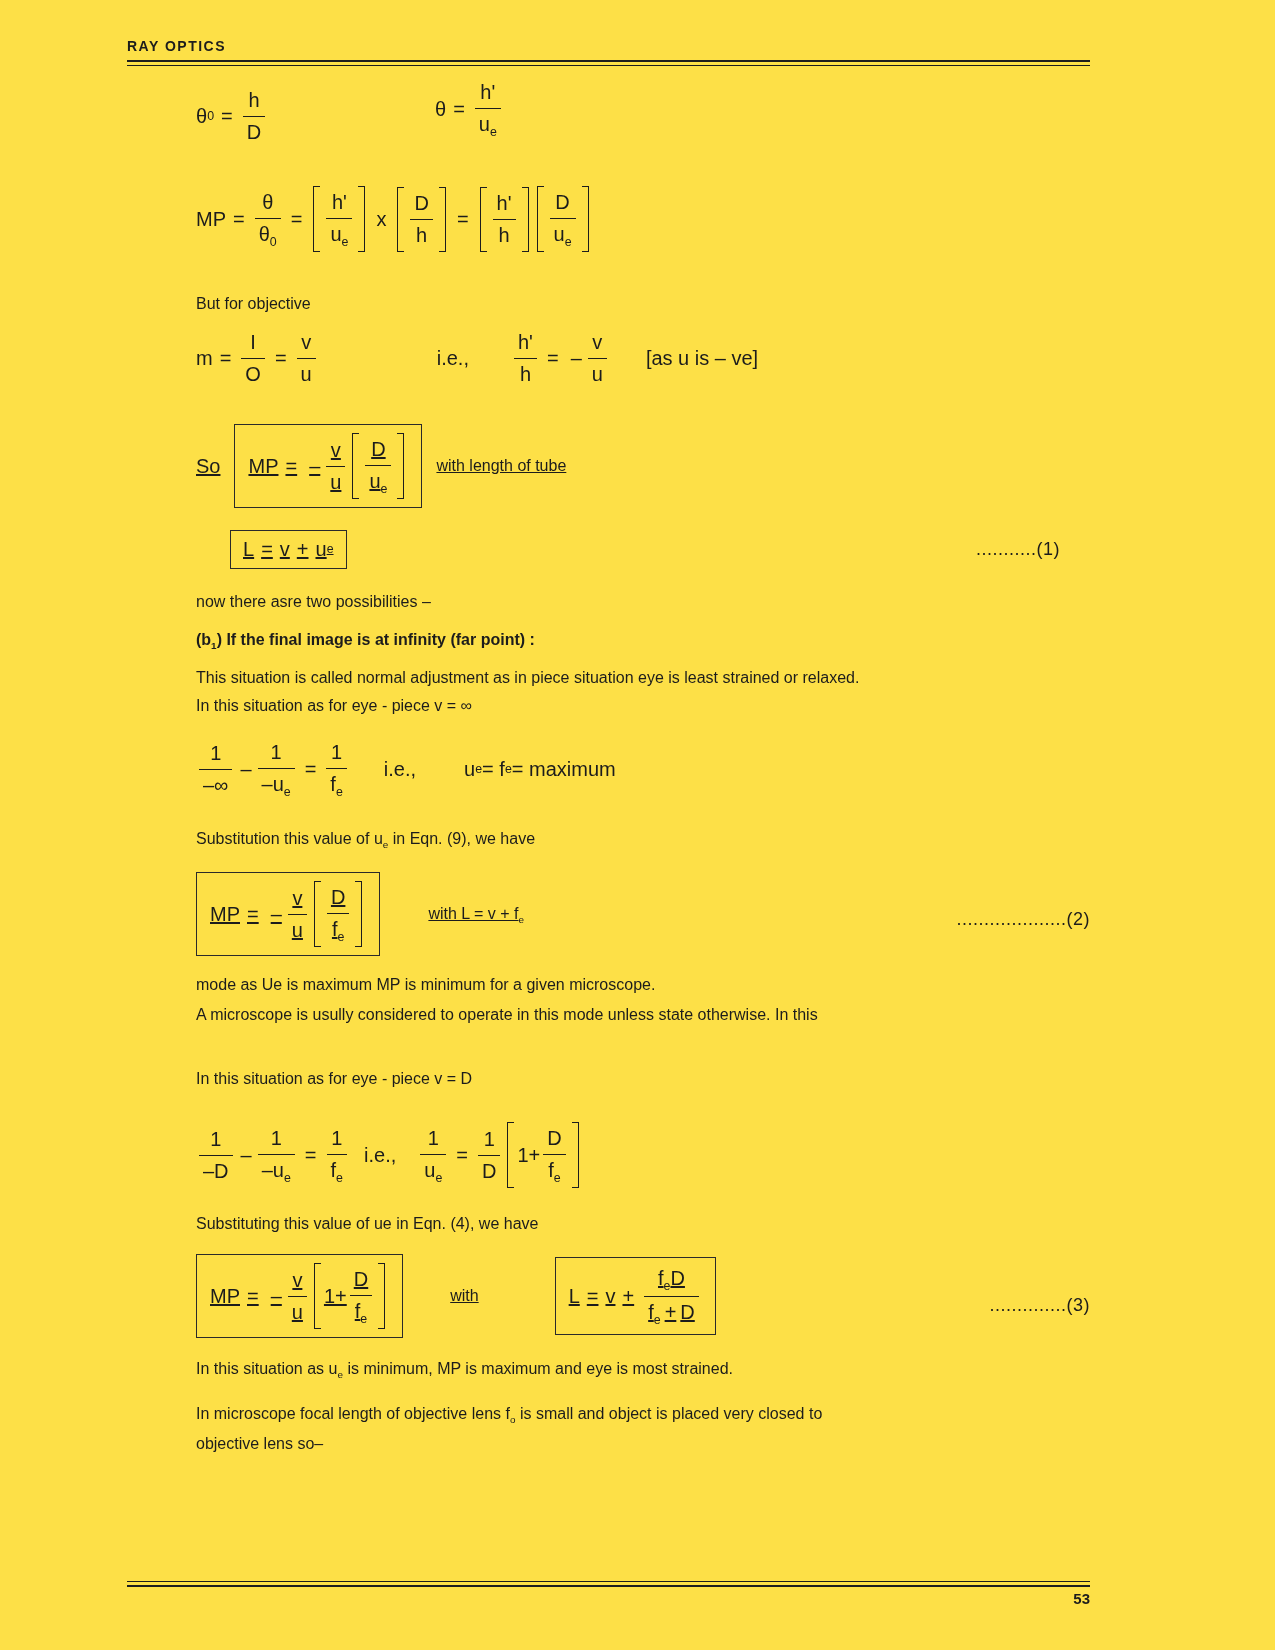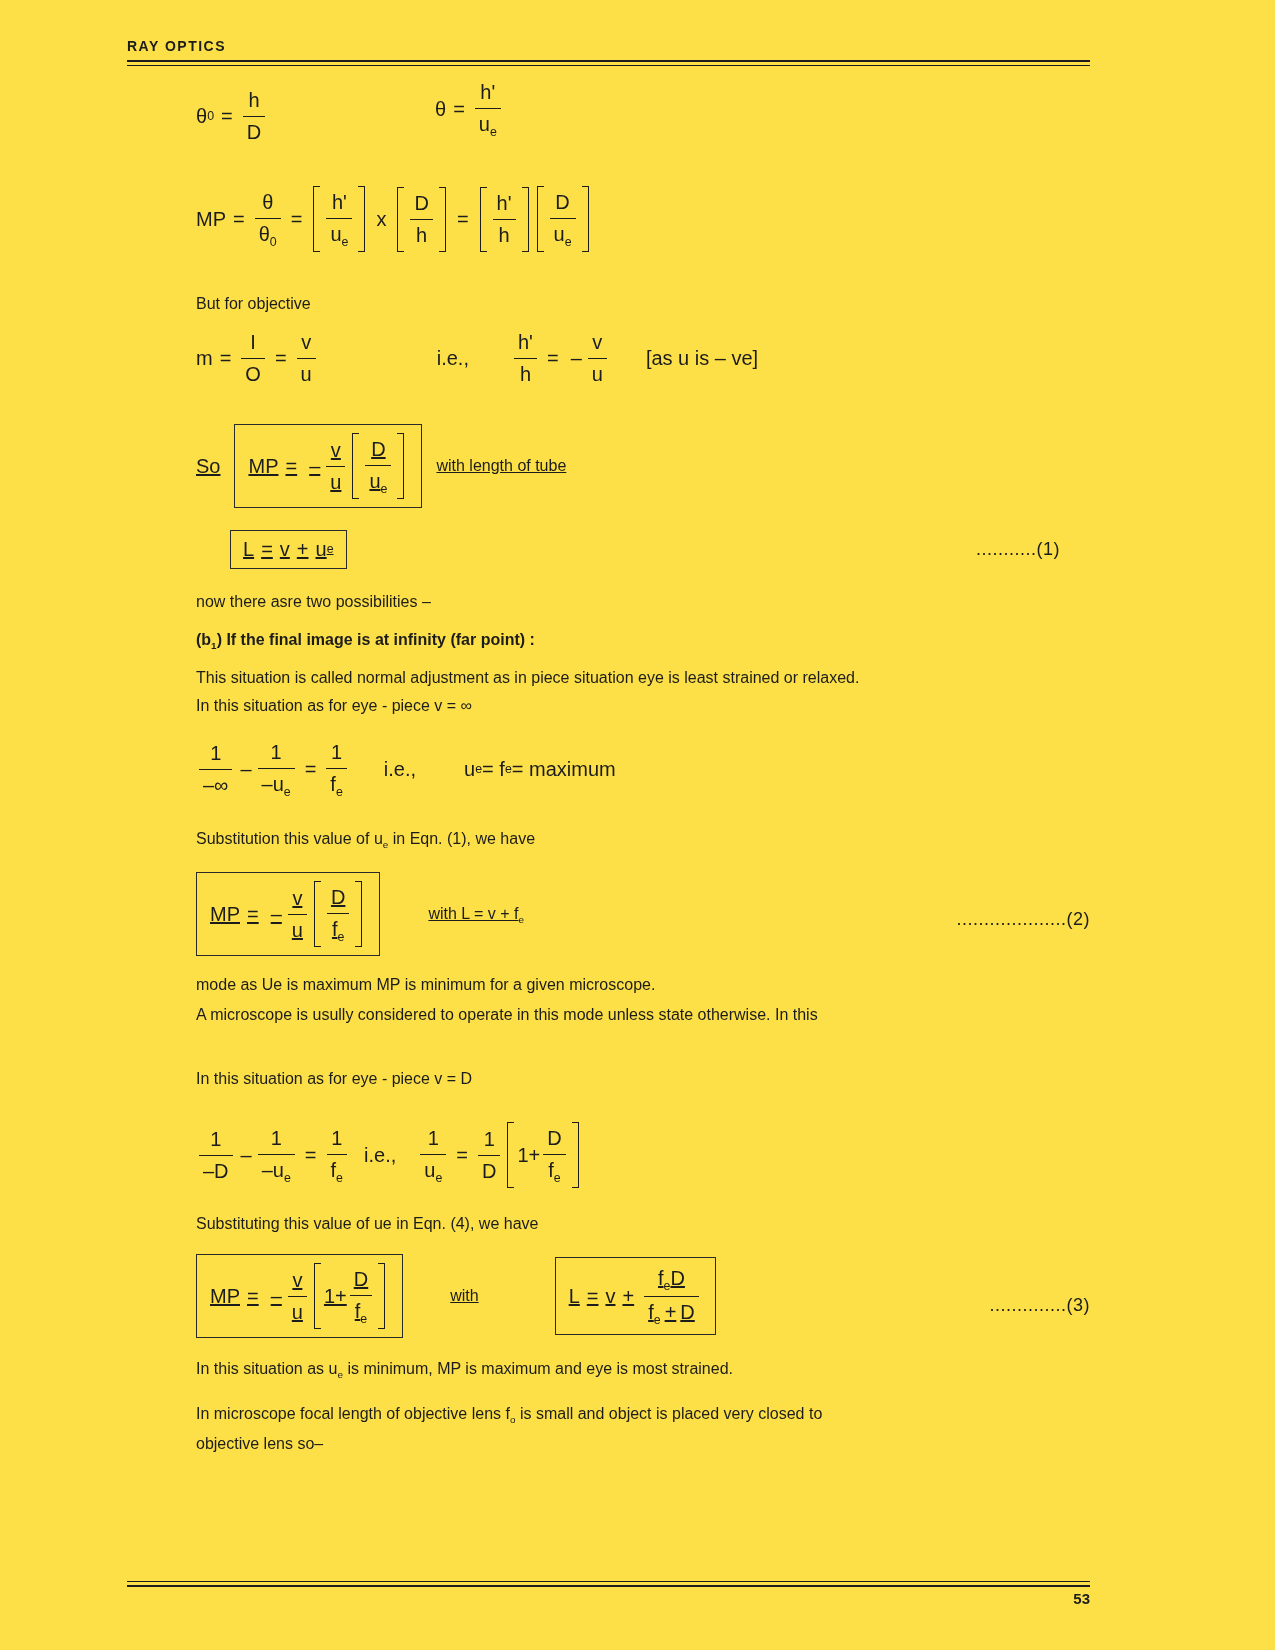--- a/index.html
+++ b/index.html
@@ -198,21 +198,21 @@
     </span>
     <span style="margin-left:34px">i.e.,</span>
     <span style="margin-left:48px">u</span>
       <sub class="s">e</sub>
       <span> = f</span>
       <sub class="s">e</sub>
       <span> = maximum</span>
   </div>
 
   <div class="bodytext abs" style="left:196px;top:825px">
-    <span>Substitution this value of u</span><sub class="s">e</sub><span> in Eqn. (1), we have</span>
+    <span>Substitution this value of u</span><sub class="s">e</sub><span> in Eqn. (9), we have</span>
   </div>
 
   <div class="eqrow eq" style="left:196px;top:872px;width:894px">
     <span class="eqbox">
       <span>MP</span>
       <span class="sp">=</span>
       <span class="mns">–</span>
       <span class="frac">
         <span class="num">v</span>
         <span class="den">u</span>

